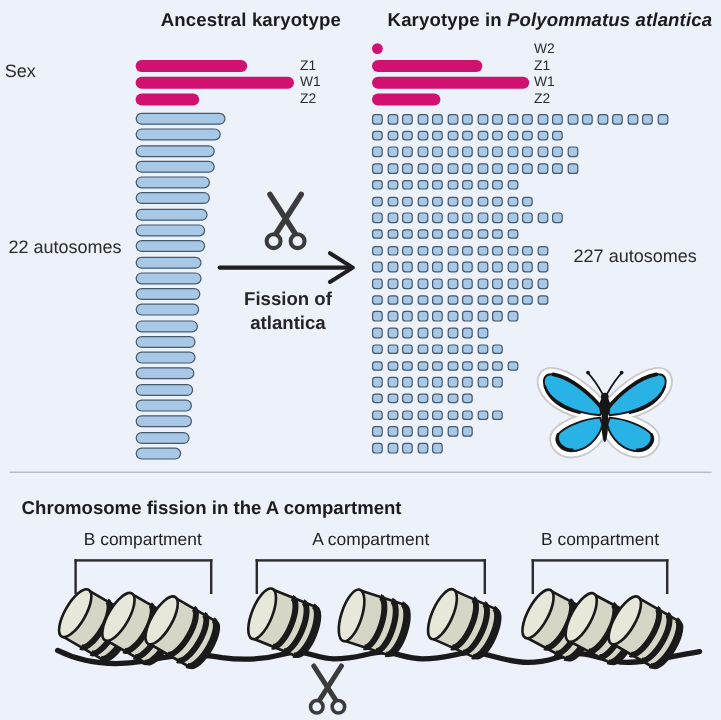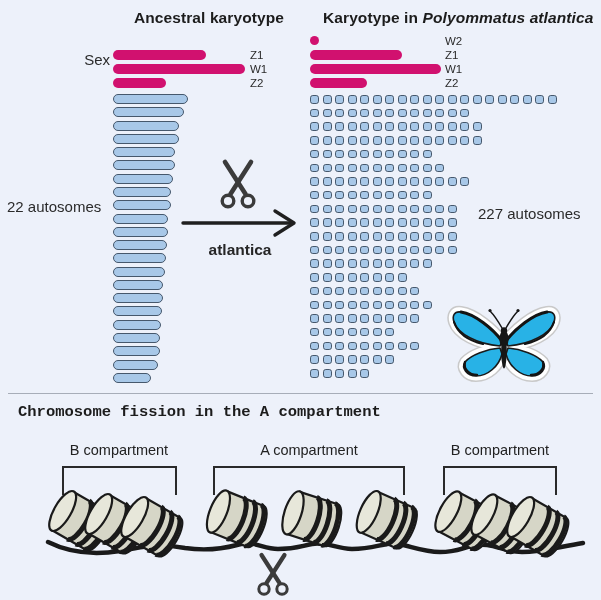--- a/index.html
+++ b/index.html
@@ -23,21 +23,21 @@
   .bottom-heading{font-weight:bold;font-size:15.5px;color:#1c1c1c;white-space:nowrap;}
   .bracket{position:absolute;border-top:2.6px solid #2a2a2a;border-left:2.6px solid #2a2a2a;border-right:2.6px solid #2a2a2a;box-sizing:border-box;}
   .bracket-label{position:absolute;width:130px;text-align:center;font-size:14.5px;color:#222;}
   .italic{font-style:italic;}
 </style>
 </head>
 <body>
 
 <div class="abs panel-title" style="left:114px;top:9px;width:162px;text-align:center;">Ancestral karyotype</div>
 
-<div class="abs side-label" style="left:4px;top:50px;width:106px;text-align:right;">
+<div class="abs side-label" style="left:4px;top:50px;width:106px;text-align:left;">
   <div>Sex</div>
 </div>
 
 <div class="abs side-label" style="left:7px;top:197px;">22 autosomes</div>
 
 <div class="abs" id="left-karyotype" style="left:0;top:0;width:300px;height:393px;">
     <div class="pink-bar" style="left: 113px; top: 50px; width: 93px;"></div>
     <div class="abs chr-label" style="left: 250px; top: 49px;">Z1</div>
     <div class="pink-bar" style="left: 113px; top: 64px; width: 132px;"></div>
     <div class="abs chr-label" style="left: 250px; top: 63px;">W1</div>
@@ -77,20 +77,21 @@
 </svg>
 
 <svg class="abs" style="left:180px;top:208px;" width="122" height="30" viewBox="0 0 122 30">
   <g stroke="#1f1f1f" fill="none" stroke-width="3.4" stroke-linecap="round" stroke-linejoin="round">
     <path d="M 3 15 H 112"></path>
     <path d="M 95 3 L 114 15 L 95 27"></path>
   </g>
 </svg>
 
 <div class="abs fission-text" style="left:178px;top:240px;width:124px;">
+  <div>Fission of</div>
   <div>atlantica</div>
 </div>
 
 <div class="abs panel-title" style="left:309px;top:9px;">
   <span>Karyotype in </span><span class="italic">Polyommatus atlantica</span>
 </div>
 
 <div class="abs side-label" style="left:478px;top:204px;">227 autosomes</div>
 
 <div class="abs" id="right-karyotype" style="left:0;top:0;width:601px;height:393px;">
@@ -160,21 +161,21 @@
     <circle cx="71" cy="9.5" r="1.6"></circle>
   </g>
   <g stroke="#161616" stroke-width="1.5" fill="none" stroke-linecap="round">
     <path d="M 55 27 C 51 20, 47 14, 43 10"></path>
     <path d="M 59 27 C 63 20, 67 14, 71 10"></path>
   </g>
 </svg>
 
 <div class="divider"></div>
 
-<div class="abs bottom-heading" style="left:18px;top:403px;font-family:Liberation Mono, monospace;">Chromosome fission in the A compartment</div>
+<div class="abs bottom-heading" style="left:18px;top:415px;">Chromosome fission in the A compartment</div>
 
 <div class="bracket-label" style="left:54px;top:442px;">B compartment</div>
 <div class="bracket-label" style="left:244px;top:442px;">A compartment</div>
 <div class="bracket-label" style="left:435px;top:442px;">B compartment</div>
 
 <div class="bracket" style="left:62px;top:466px;width:115px;height:29px;"></div>
 <div class="bracket" style="left:213px;top:466px;width:192px;height:29px;"></div>
 <div class="bracket" style="left:443px;top:466px;width:114px;height:29px;"></div>
 
 <svg class="abs" style="left:30px;top:478px;" width="565" height="122" viewBox="30 478 565 122">

